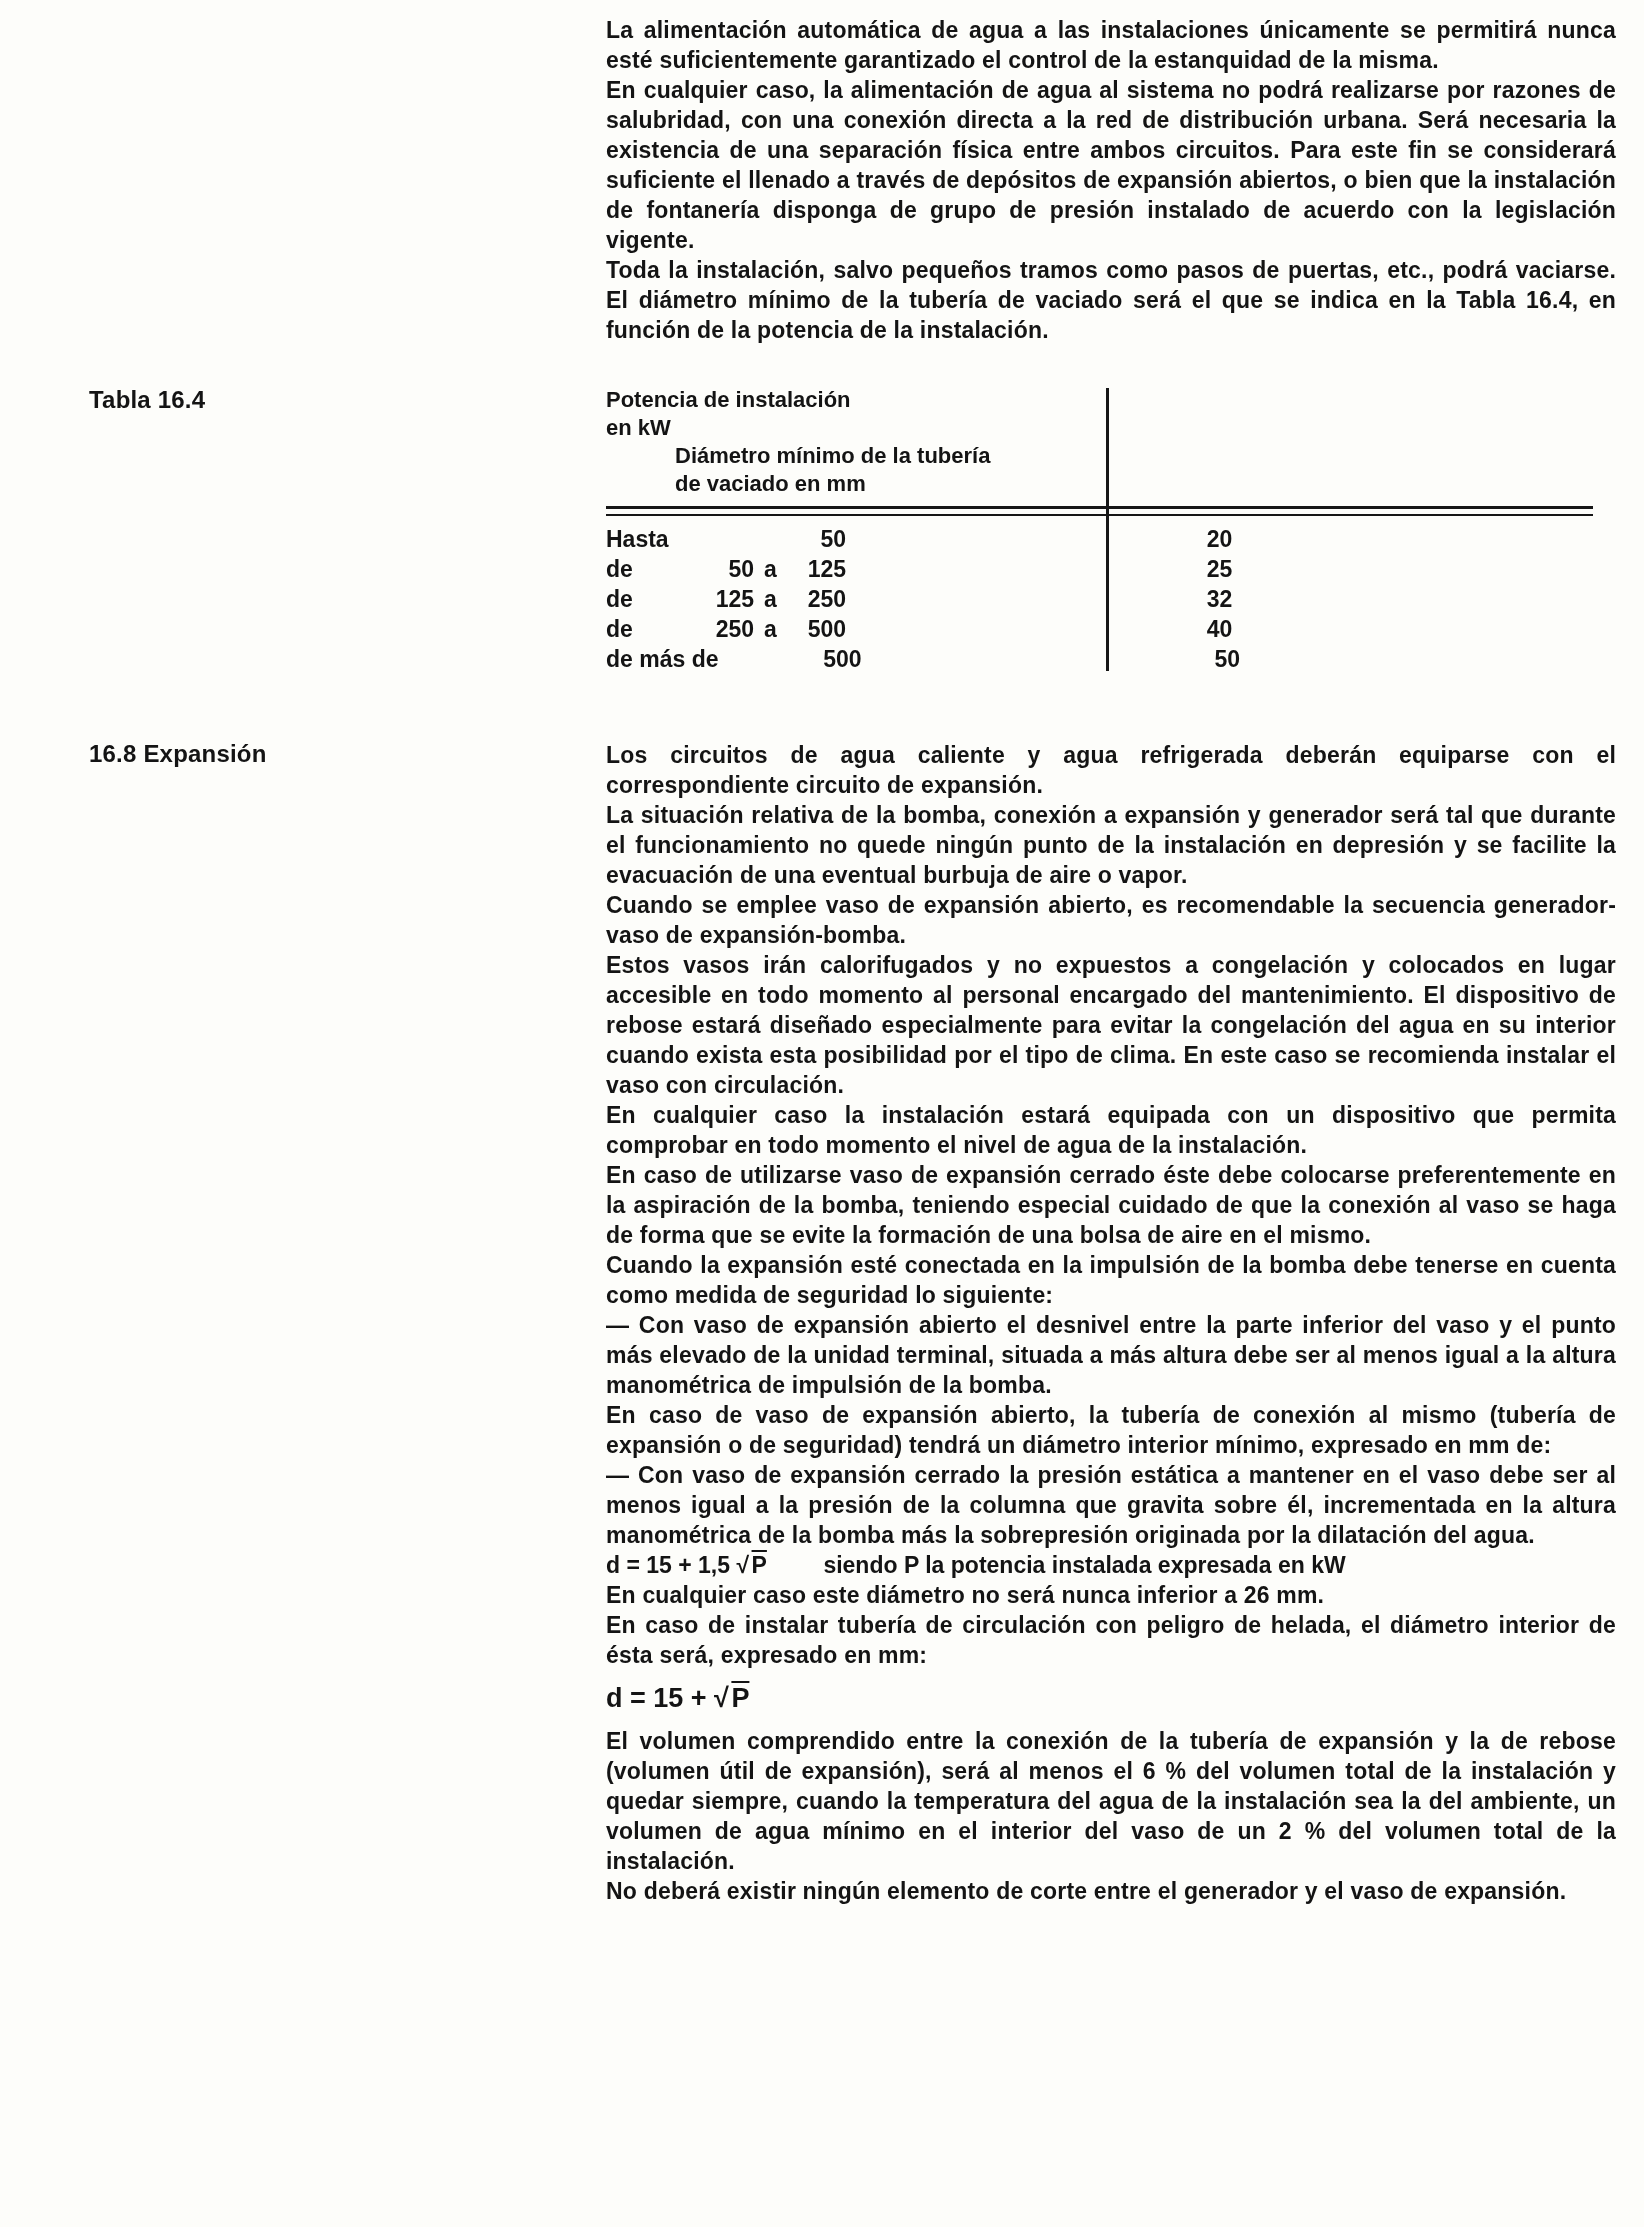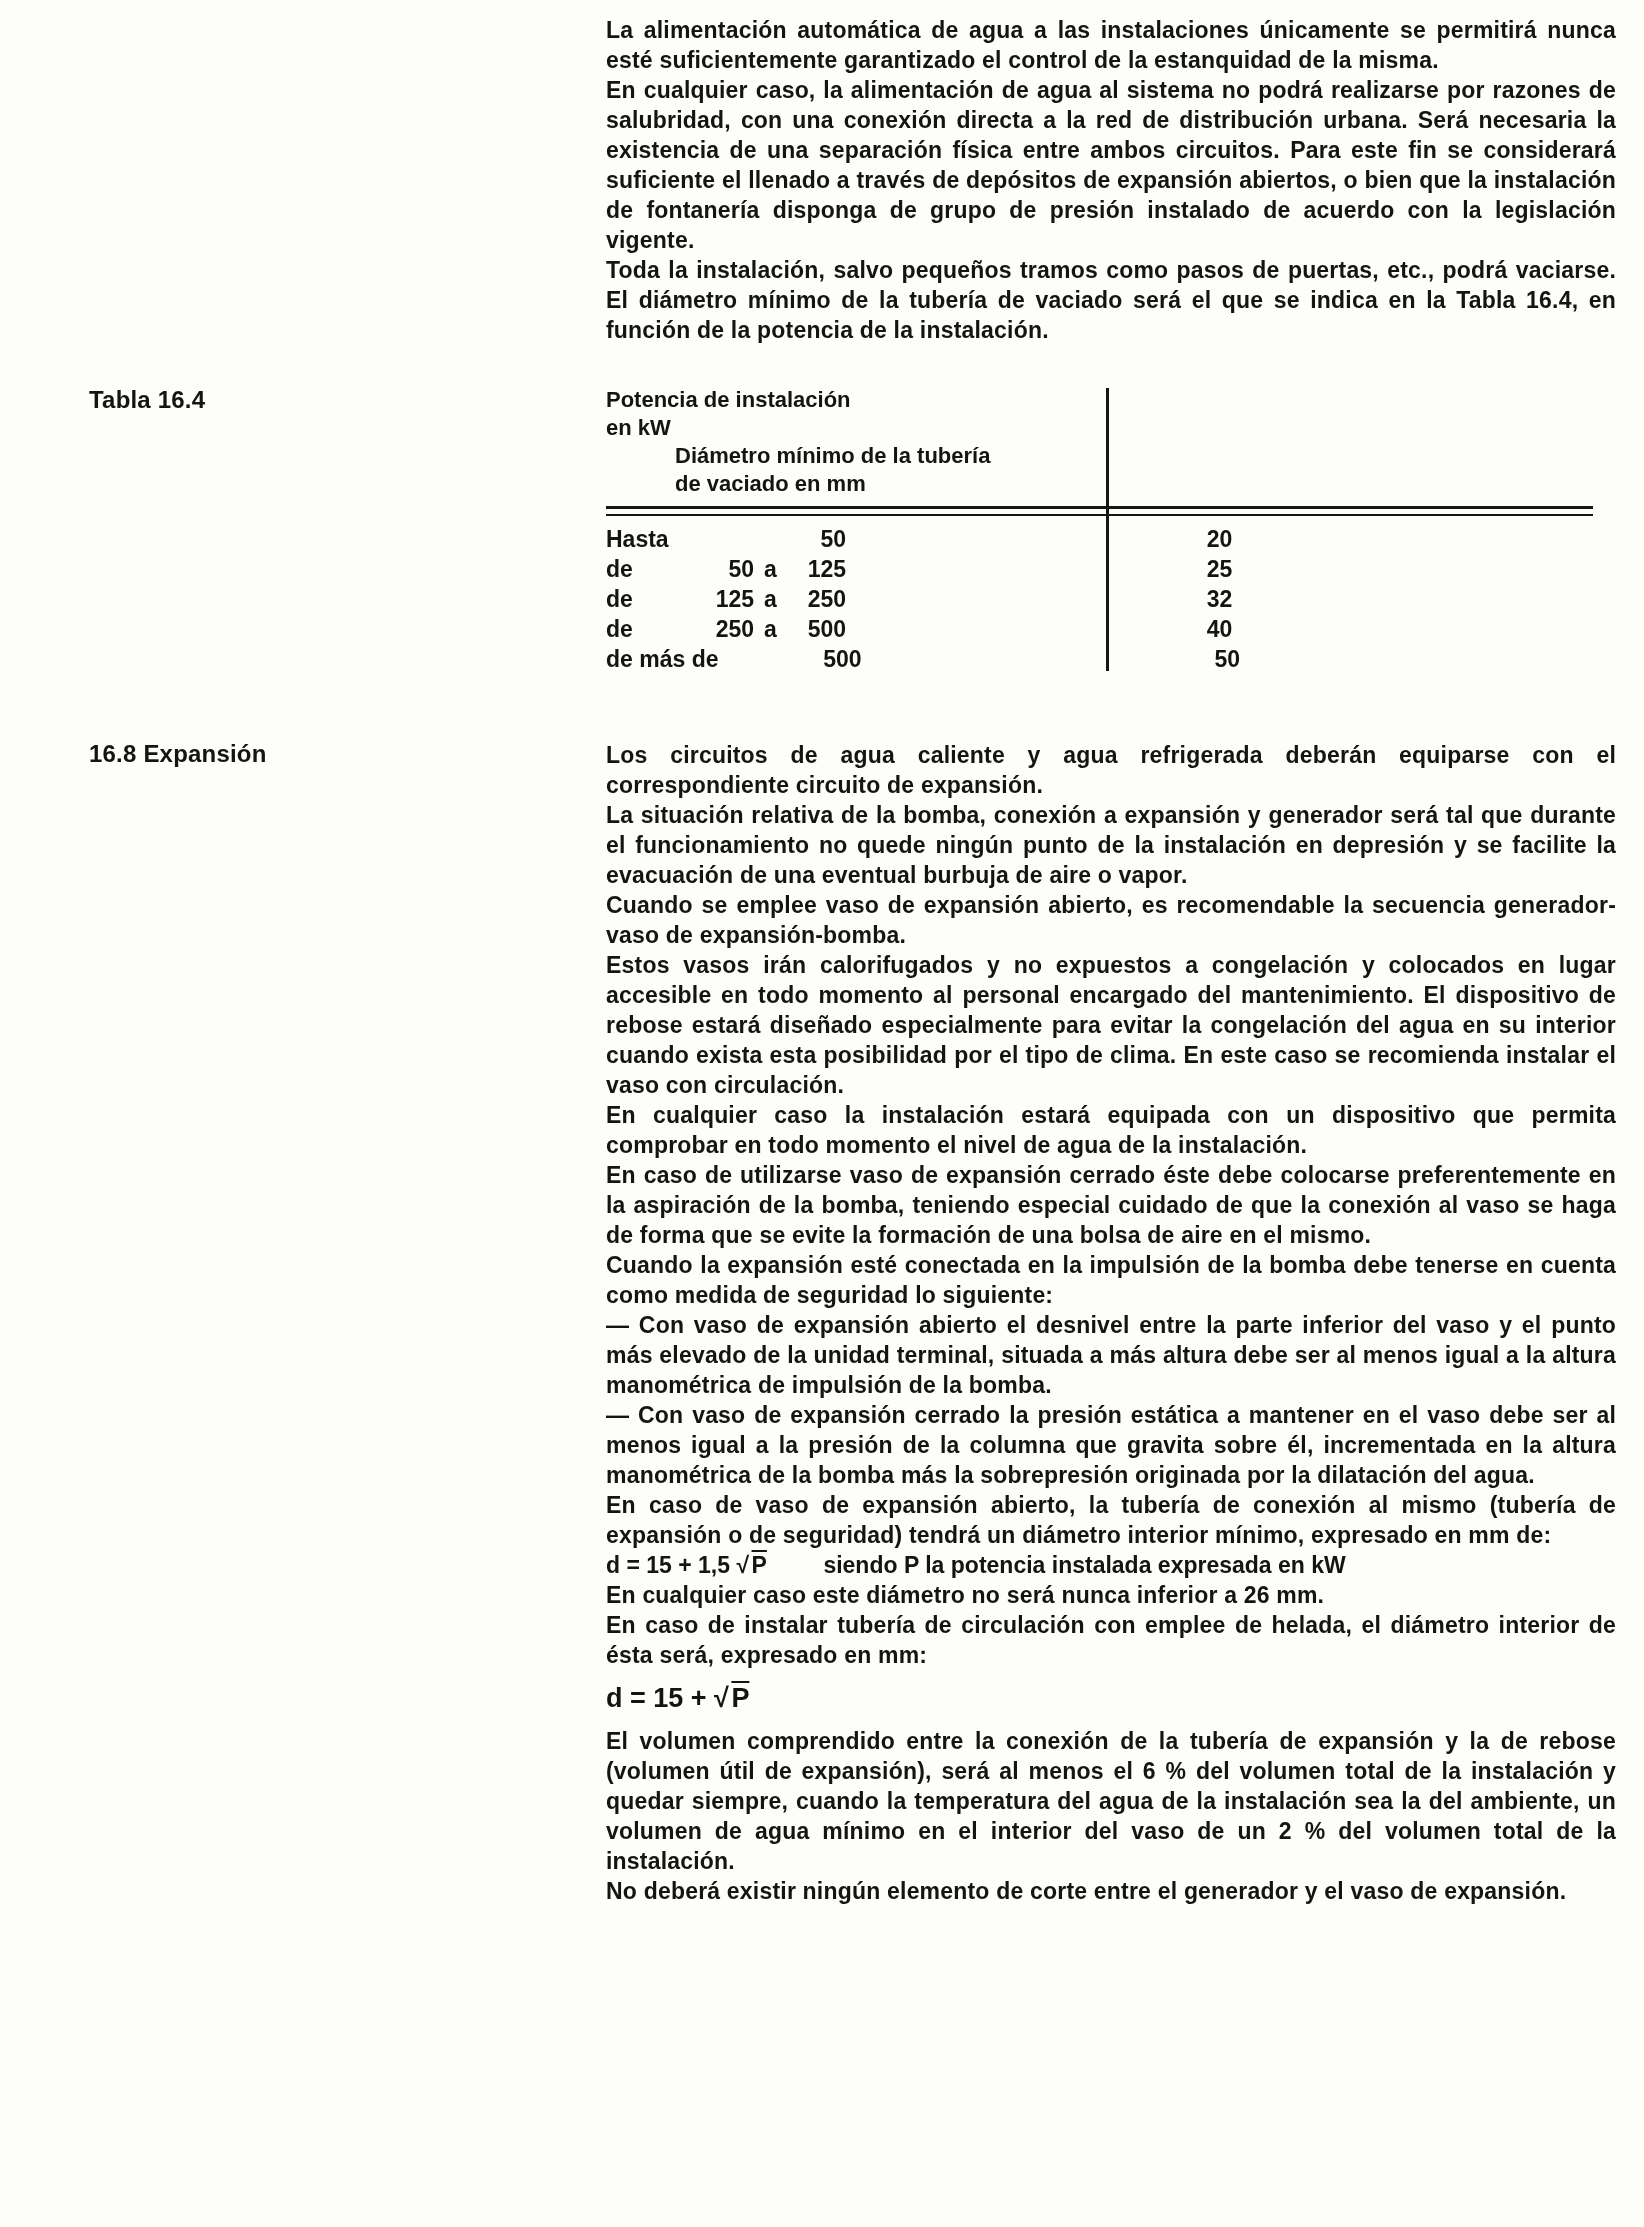--- a/index.html
+++ b/index.html
@@ -188,27 +188,27 @@
     </div>
     <div class="main">
       <p class="body">Los circuitos de agua caliente y agua refrigerada deberán equiparse con el correspondiente circuito de expansión.</p>
       <p class="body">La situación relativa de la bomba, conexión a expansión y generador será tal que durante el funcionamiento no quede ningún punto de la instalación en depresión y se facilite la evacuación de una eventual burbuja de aire o vapor.</p>
       <p class="body">Cuando se emplee vaso de expansión abierto, es recomendable la secuencia generador-vaso de expansión-bomba.</p>
       <p class="body">Estos vasos irán calorifugados y no expuestos a congelación y colocados en lugar accesible en todo momento al personal encargado del mantenimiento. El dispositivo de rebose estará diseñado especialmente para evitar la congelación del agua en su interior cuando exista esta posibilidad por el tipo de clima. En este caso se recomienda instalar el vaso con circulación.</p>
       <p class="body">En cualquier caso la instalación estará equipada con un dispositivo que permita comprobar en todo momento el nivel de agua de la instalación.</p>
       <p class="body">En caso de utilizarse vaso de expansión cerrado éste debe colocarse preferentemente en la aspiración de la bomba, teniendo especial cuidado de que la conexión al vaso se haga de forma que se evite la formación de una bolsa de aire en el mismo.</p>
       <p class="body">Cuando la expansión esté conectada en la impulsión de la bomba debe tenerse en cuenta como medida de seguridad lo siguiente:</p>
       <p class="body">— Con vaso de expansión abierto el desnivel entre la parte inferior del vaso y el punto más elevado de la unidad terminal, situada a más altura debe ser al menos igual a la altura manométrica de impulsión de la bomba.</p>
+      <p class="body">En caso de vaso de expansión abierto, la tubería de conexión al mismo (tubería de expansión o de seguridad) tendrá un diámetro interior mínimo, expresado en mm de:</p>
       <p class="body">— Con vaso de expansión cerrado la presión estática a mantener en el vaso debe ser al menos igual a la presión de la columna que gravita sobre él, incrementada en la altura manométrica de la bomba más la sobrepresión originada por la dilatación del agua.</p>
-      <p class="body">En caso de vaso de expansión abierto, la tubería de conexión al mismo (tubería de expansión o de seguridad) tendrá un diámetro interior mínimo, expresado en mm de:</p>
 
       <p class="formula-line"><span>d = 15 + 1,5 √</span><span class="radicand">P</span><span class="formula-note">siendo P la potencia instalada expresada en kW</span></p>
 
       <p class="body">En cualquier caso este diámetro no será nunca inferior a 26 mm.</p>
-      <p class="body">En caso de instalar tubería de circulación con emplee de helada, el diámetro interior de ésta será, expresado en mm:</p>
+      <p class="body">En caso de instalar tubería de circulación con peligro de helada, el diámetro interior de ésta será, expresado en mm:</p>
 
       <p class="formula-big"><span>d = 15 + √</span><span class="radicand">P</span></p>
 
       <p class="body gap-before">El volumen comprendido entre la conexión de la tubería de expansión y la de rebose (volumen útil de expansión), será al menos el 6 % del volumen total de la instalación y quedar siempre, cuando la temperatura del agua de la instalación sea la del ambiente, un volumen de agua mínimo en el interior del vaso de un 2 % del volumen total de la instalación.</p>
       <p class="body">No deberá existir ningún elemento de corte entre el generador y el vaso de expansión.</p>
     </div>
   </div>
 
 </div>
 

